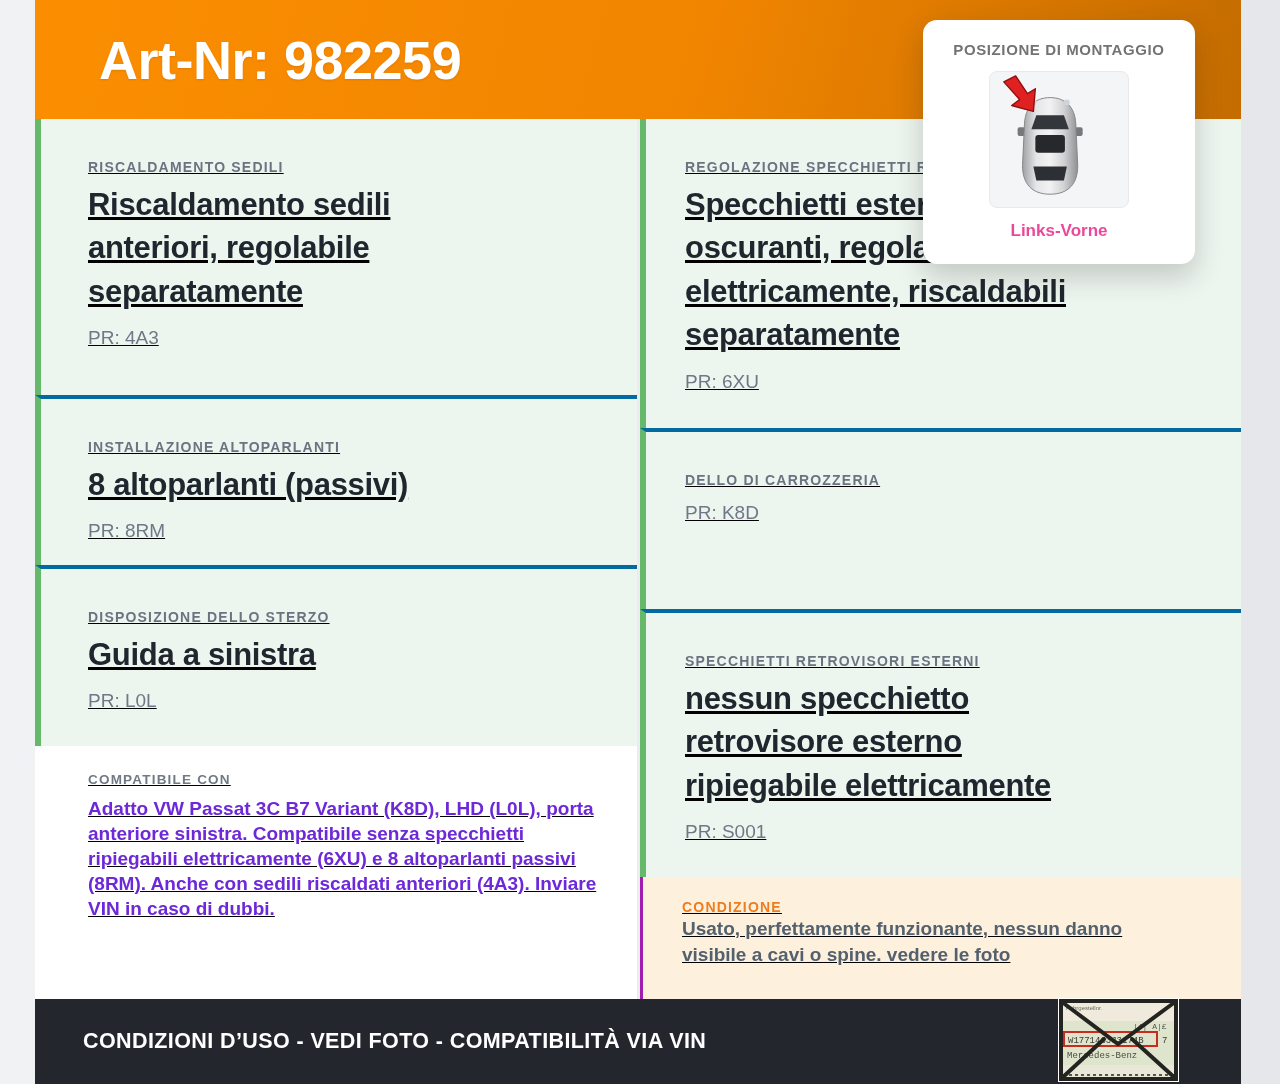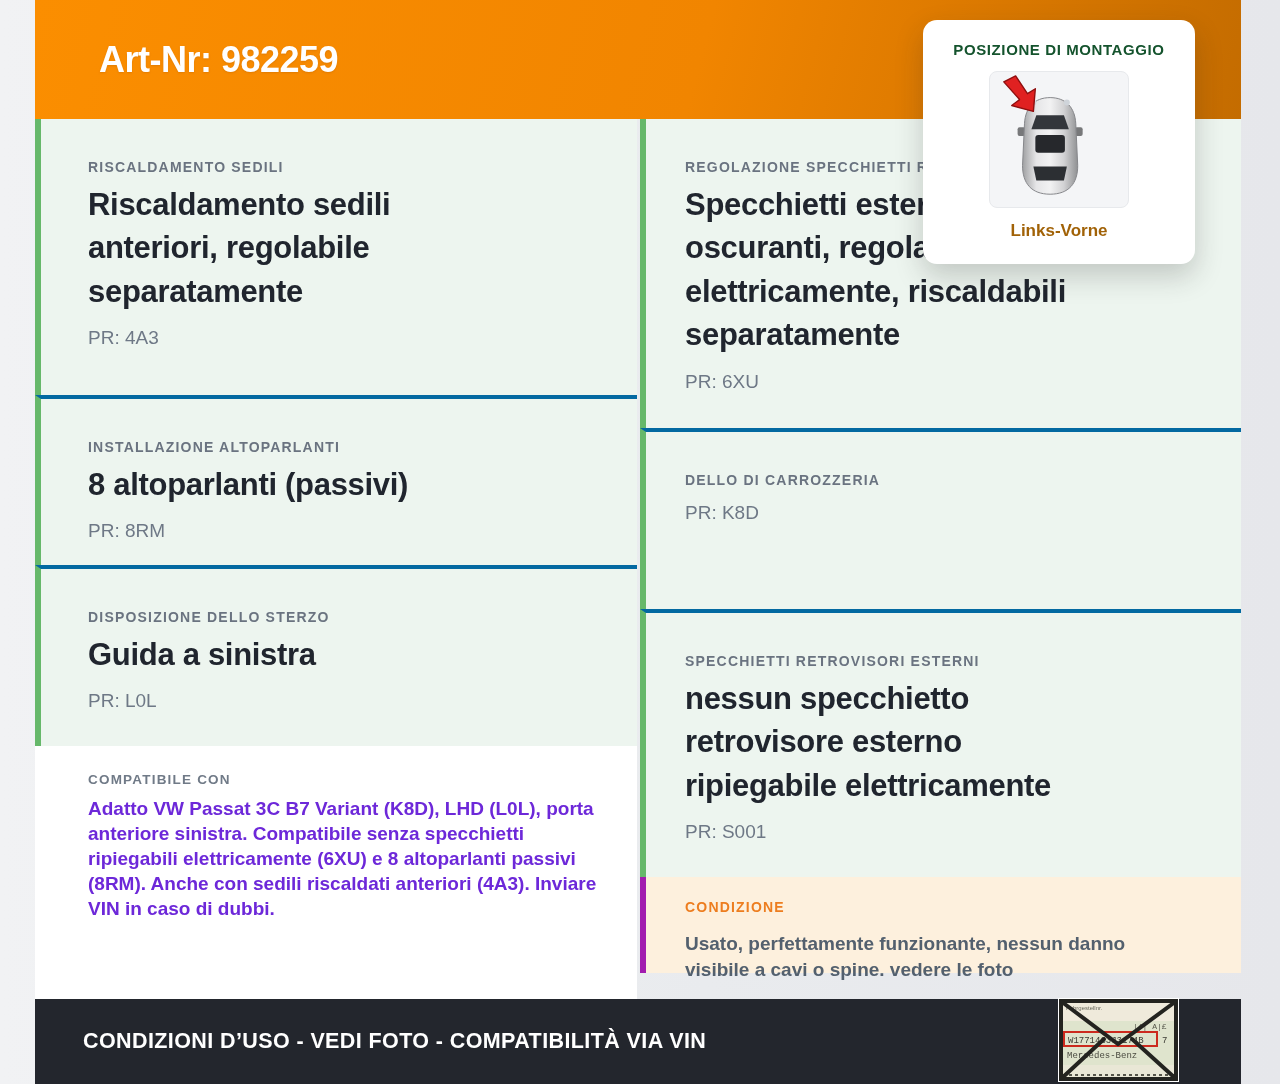--- a/index.html
+++ b/index.html
@@ -15,26 +15,26 @@
     width: 1206px; height: 1084px;
   }
   
   .header {
     height: 119px;
     background: linear-gradient(105deg, #fb8e00 0%, #f18500 55%, #c46c00 100%);
     display: flex; align-items: center;
     padding-left: 64px;
   }
   .header h1 {
-    color: #ffffff; font-size: 36px; font-weight: 800; letter-spacing: -0.5px;
+    color: #ffffff; font-size: 54px; font-weight: 800; letter-spacing: -0.5px;
     text-shadow: 0 1px 2px rgba(160,80,0,0.25);
   }
   
   .main { display: flex; height: 880px; }
-  .col { display: flex; flex-direction: column; }
+  .col { display: flex; flex-direction: column; text-decoration: underline; }
   .col-left  { width: 602px; margin-right: 3px; }
   .col-right { width: 601px; }
   .card {
     background: #edf5ef;
     border-left: 6px solid #66b86a;
     padding: 40px 28px 0 47px;
     position: relative;
   }
   .col-right .card { padding-left: 39px; }
   .card.divider { border-top: 4px solid #0369a1; }
@@ -54,50 +54,50 @@
   .card-compat {
     background: #ffffff; height: 253px; padding: 26px 24px 0 53px;
   }
   .card-compat .label { font-size: 13.5px; color: #707a87; }
   .compat-text {
     margin-top: 9px; font-size: 19px; font-weight: 700; color: #6d28d9;
     line-height: 25px; white-space: pre;
   }
   
   .card-cond {
-    background: #fdf0dd; border-left: 6px solid #a21caf; height: 96px;
+    background: #fdf0dd; border-left: 3px solid #a21caf; height: 122px;
     padding: 22px 24px 0 39px;
   }
   .card-cond .label { color: #ed7d1f; }
   .cond-text {
-    margin-top: 16px; font-size: 19px; font-weight: 600; color: #53606e;
+    margin-top: 1px; font-size: 19px; font-weight: 600; color: #53606e;
     line-height: 26px; white-space: pre;
   }
   
   .footer {
     position: absolute; left: 0; top: 999px; width: 1206px; height: 85px;
     background: #23262d; display: flex; align-items: center; padding-left: 48px;
   }
   .footer .footer-text {
     color: #ffffff; font-size: 21.5px; font-weight: 800; letter-spacing: 0.4px;
   }
   
   .pos-card {
     position: absolute; left: 923px; top: 20px; width: 272px; height: 244px;
     background: #ffffff; border-radius: 14px;
     box-shadow: 0 12px 28px rgba(40,40,40,0.22);
     z-index: 5; text-align: center; padding-top: 21px;
   }
-  .pos-title { font-size: 15px; font-weight: 800; color: #14532d; letter-spacing: 0.6px; }
+  .pos-title { font-size: 15px; font-weight: 800; color: #737373; letter-spacing: 0.6px; }
   .pos-imgbox {
     width: 140px; height: 137px; margin: 13px auto 0 auto;
     background: #f4f5f7; border: 1px solid #e7e9ec; border-radius: 8px;
     display: flex; align-items: center; justify-content: center;
   }
-  .pos-caption { margin-top: 13px; font-size: 17px; font-weight: 800; color: #a16207; }
+  .pos-caption { margin-top: 13px; font-size: 17px; font-weight: 800; color: #ec4899; }
   
   .vin-doc {
     position: absolute; left: 1058px; top: 998px; width: 121px; height: 84px;
     z-index: 6; background: #fff; padding: 1px;
   }
 </style>
 </head>
 <body>
 
 <div class="content">

